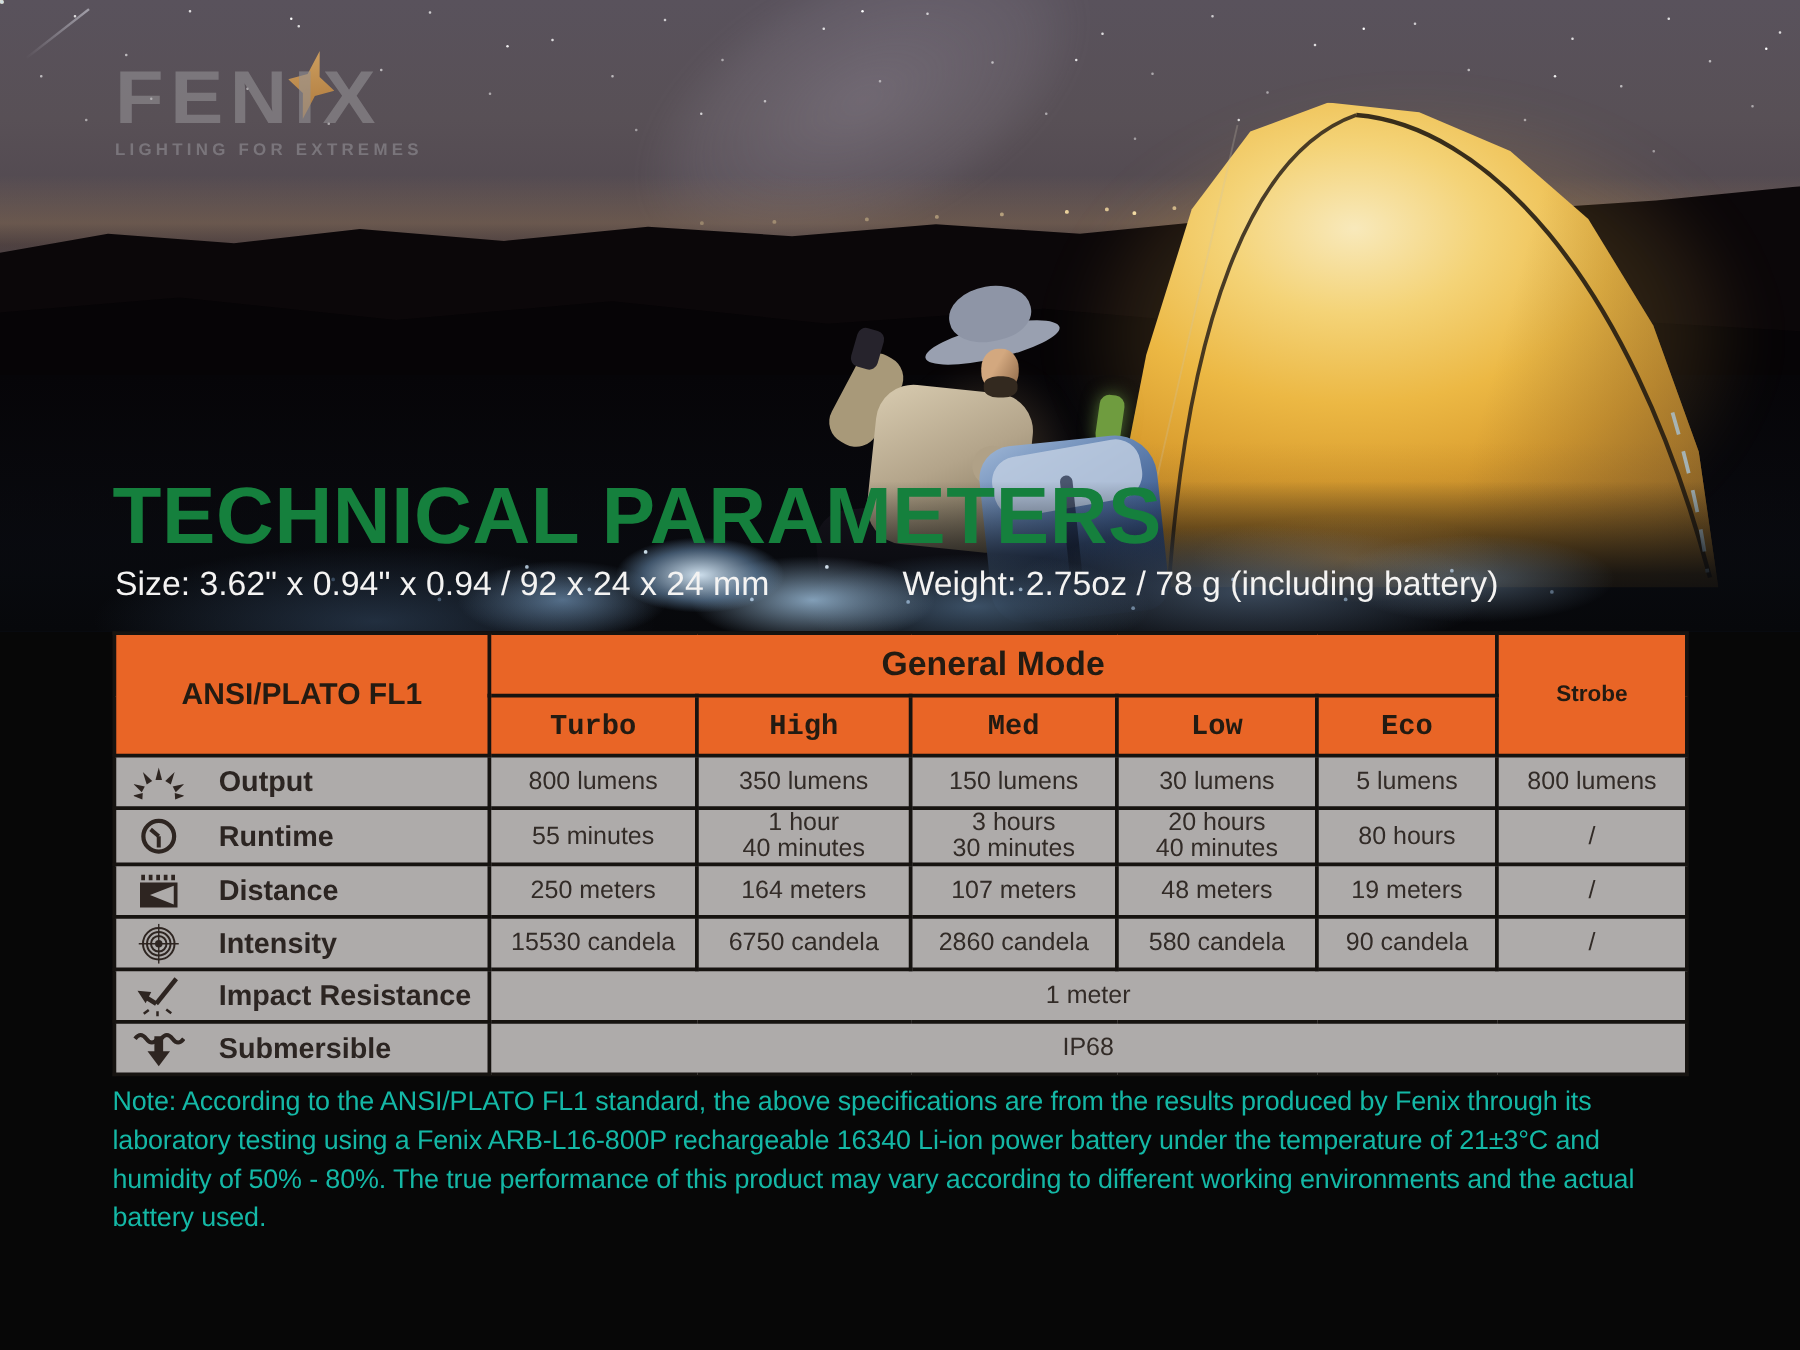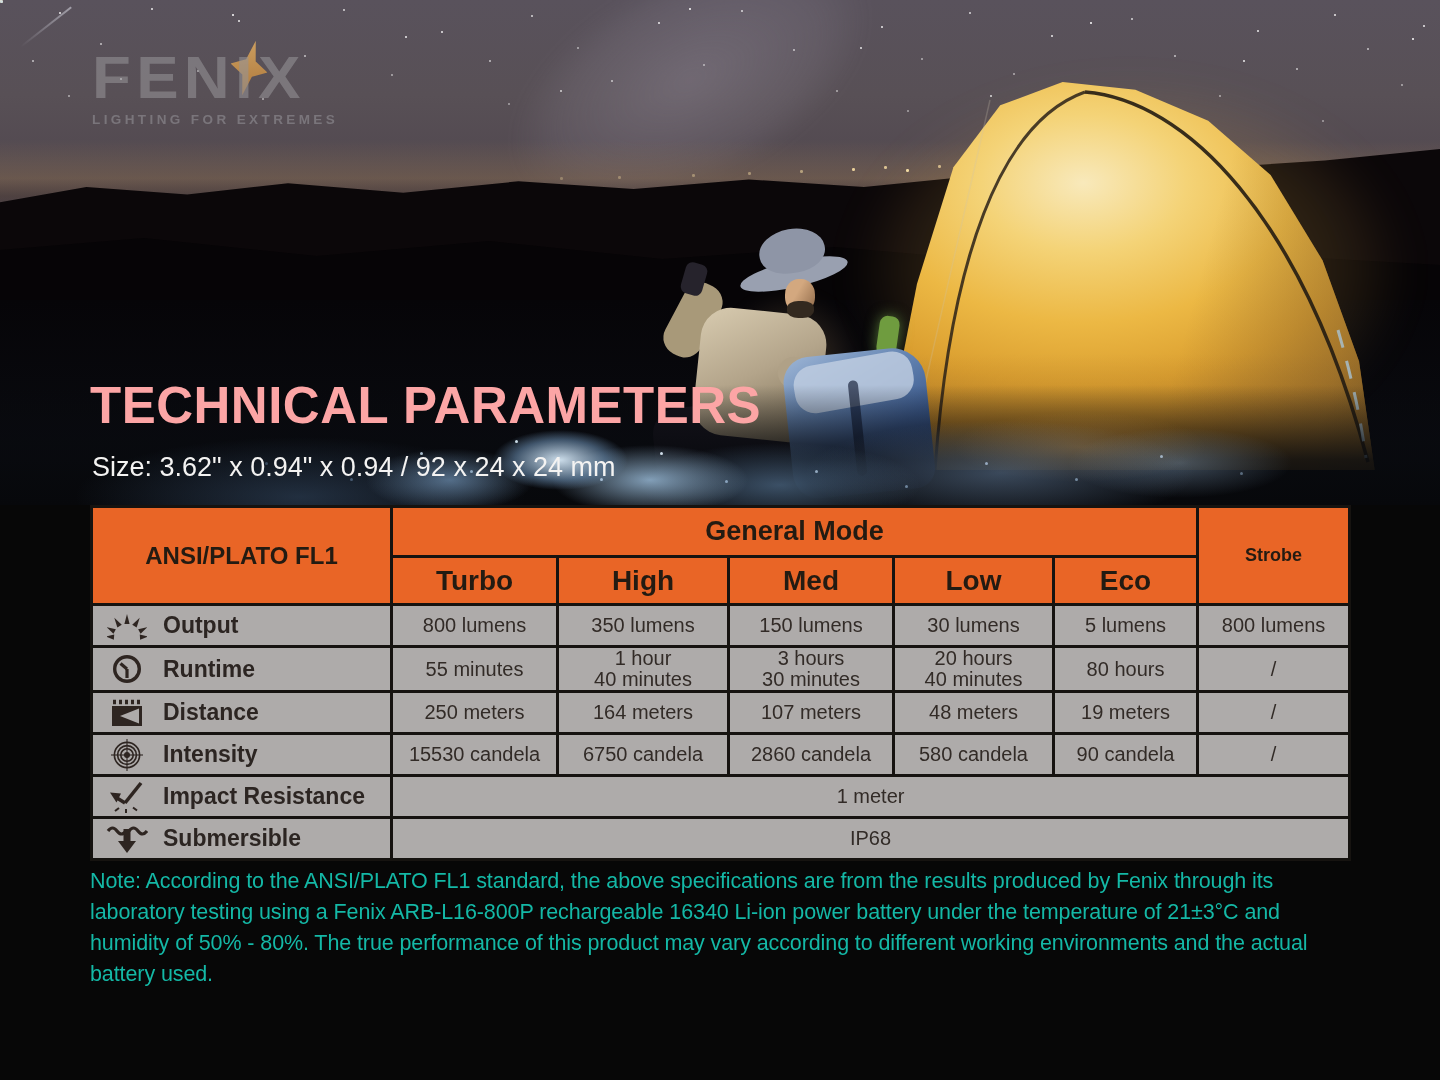--- a/index.html
+++ b/index.html
@@ -109,37 +109,37 @@
     350px 478px rgba(120,150,185,.5),265px 462px rgba(100,130,165,.45); }
 
   
   .logo { position:absolute; left:92px; top:48px; }
   .logo-text { font-size:60px; font-weight:bold; letter-spacing:5px; color:rgba(148,146,150,.58); transform:scaleX(1.06); transform-origin:left; line-height:1; }
   .logo-tagline { margin-top:4px; font-size:13.5px; font-weight:bold; letter-spacing:3.4px; color:rgba(136,133,139,.72);text-align:center; }
   .logo-star { position:absolute; left:138px; top:-8px; width:38px; height:56px; background:linear-gradient(160deg,#cfa263,#ab7538);
     clip-path:polygon(50% 0,63% 36%,100% 50%,63% 64%,50% 100%,37% 64%,0 50%,37% 36%); transform:rotate(14deg); }
 
   
-  .title { position:absolute; left:90px; top:380px; font-size:51px; font-weight:bold; letter-spacing:.5px; color:#fca5a5; line-height:1; }
+  .title { position:absolute; left:90px; top:380px; font-size:64px; font-weight:bold; letter-spacing:.5px; color:#15803d; line-height:1; }
   .specs-row { position:absolute; left:0; top:452px; width:1440px; height:34px; color:#f4f3f2; font-size:27px; }
   .spec-size { position:absolute; left:92px; }
   .spec-weight { position:absolute; left:722px; }
 
   
   .spec-table { position:absolute; left:90px; top:505px; width:1258px; border-collapse:collapse; table-layout:fixed;
     font-family:"Liberation Sans", sans-serif; }
   .spec-table th, .spec-table td { border:3px solid #161310; text-align:center; vertical-align:middle; padding:0; }
   .spec-table th { background:#e96526; color:#231b12; }
   .spec-table td { background:#aeabaa; color:#322b27; }
   .h-group { height:50px; font-size:27px; font-weight:bold; }
   .h-corner { font-size:24px; font-weight:bold; }
   .h-strobe { font-size:18px; font-weight:bold; }
-  .h-mode { height:48px; font-size:28px; font-weight:bold; }
+  .h-mode { height:48px; font-size:23px; font-weight:bold;font-family:Liberation Mono, monospace; }
   .c-label { text-align:left; }
-  .c-label .cellwrap { display:flex; align-items:center; gap:14px; padding-left:12px; }
+  .c-label .cellwrap { display:flex; align-items:center; gap:26px; padding-left:12px; }
   .c-label .lbl { font-size:23px; font-weight:bold; color:#2c2522; }
   .icon { width:44px; display:flex; justify-content:center; align-items:center; flex:0 0 44px; }
   .r-data { height:42px; }
   .c-val { font-size:20px; line-height:1.05; white-space:pre-line; }
 
   
   .notes { position:absolute; left:90px; top:866px; width:1270px; color:#14b8a6; font-size:21.5px; line-height:1.44; letter-spacing:-.1px; }
 </style>
 </head>
 <body>
@@ -189,20 +189,21 @@
     <div class="logo">
       <div class="logo-star"></div>
       <div class="logo-text">FENIX</div>
       <div class="logo-tagline">LIGHTING FOR EXTREMES</div>
     </div>
   </div>
 
   <div class="title">TECHNICAL PARAMETERS</div>
   <div class="specs-row">
     <span class="spec-size">Size: 3.62" x 0.94" x 0.94 / 92 x 24 x 24 mm</span>
+    <span class="spec-weight">Weight: 2.75oz / 78 g (including battery)</span>
   </div>
 
   <table class="spec-table">
     <colgroup>
       <col style="width:300px">
         <col style="width:166px">
         <col style="width:171px">
         <col style="width:165px">
       <col style="width:160px">
         <col style="width:144px">

